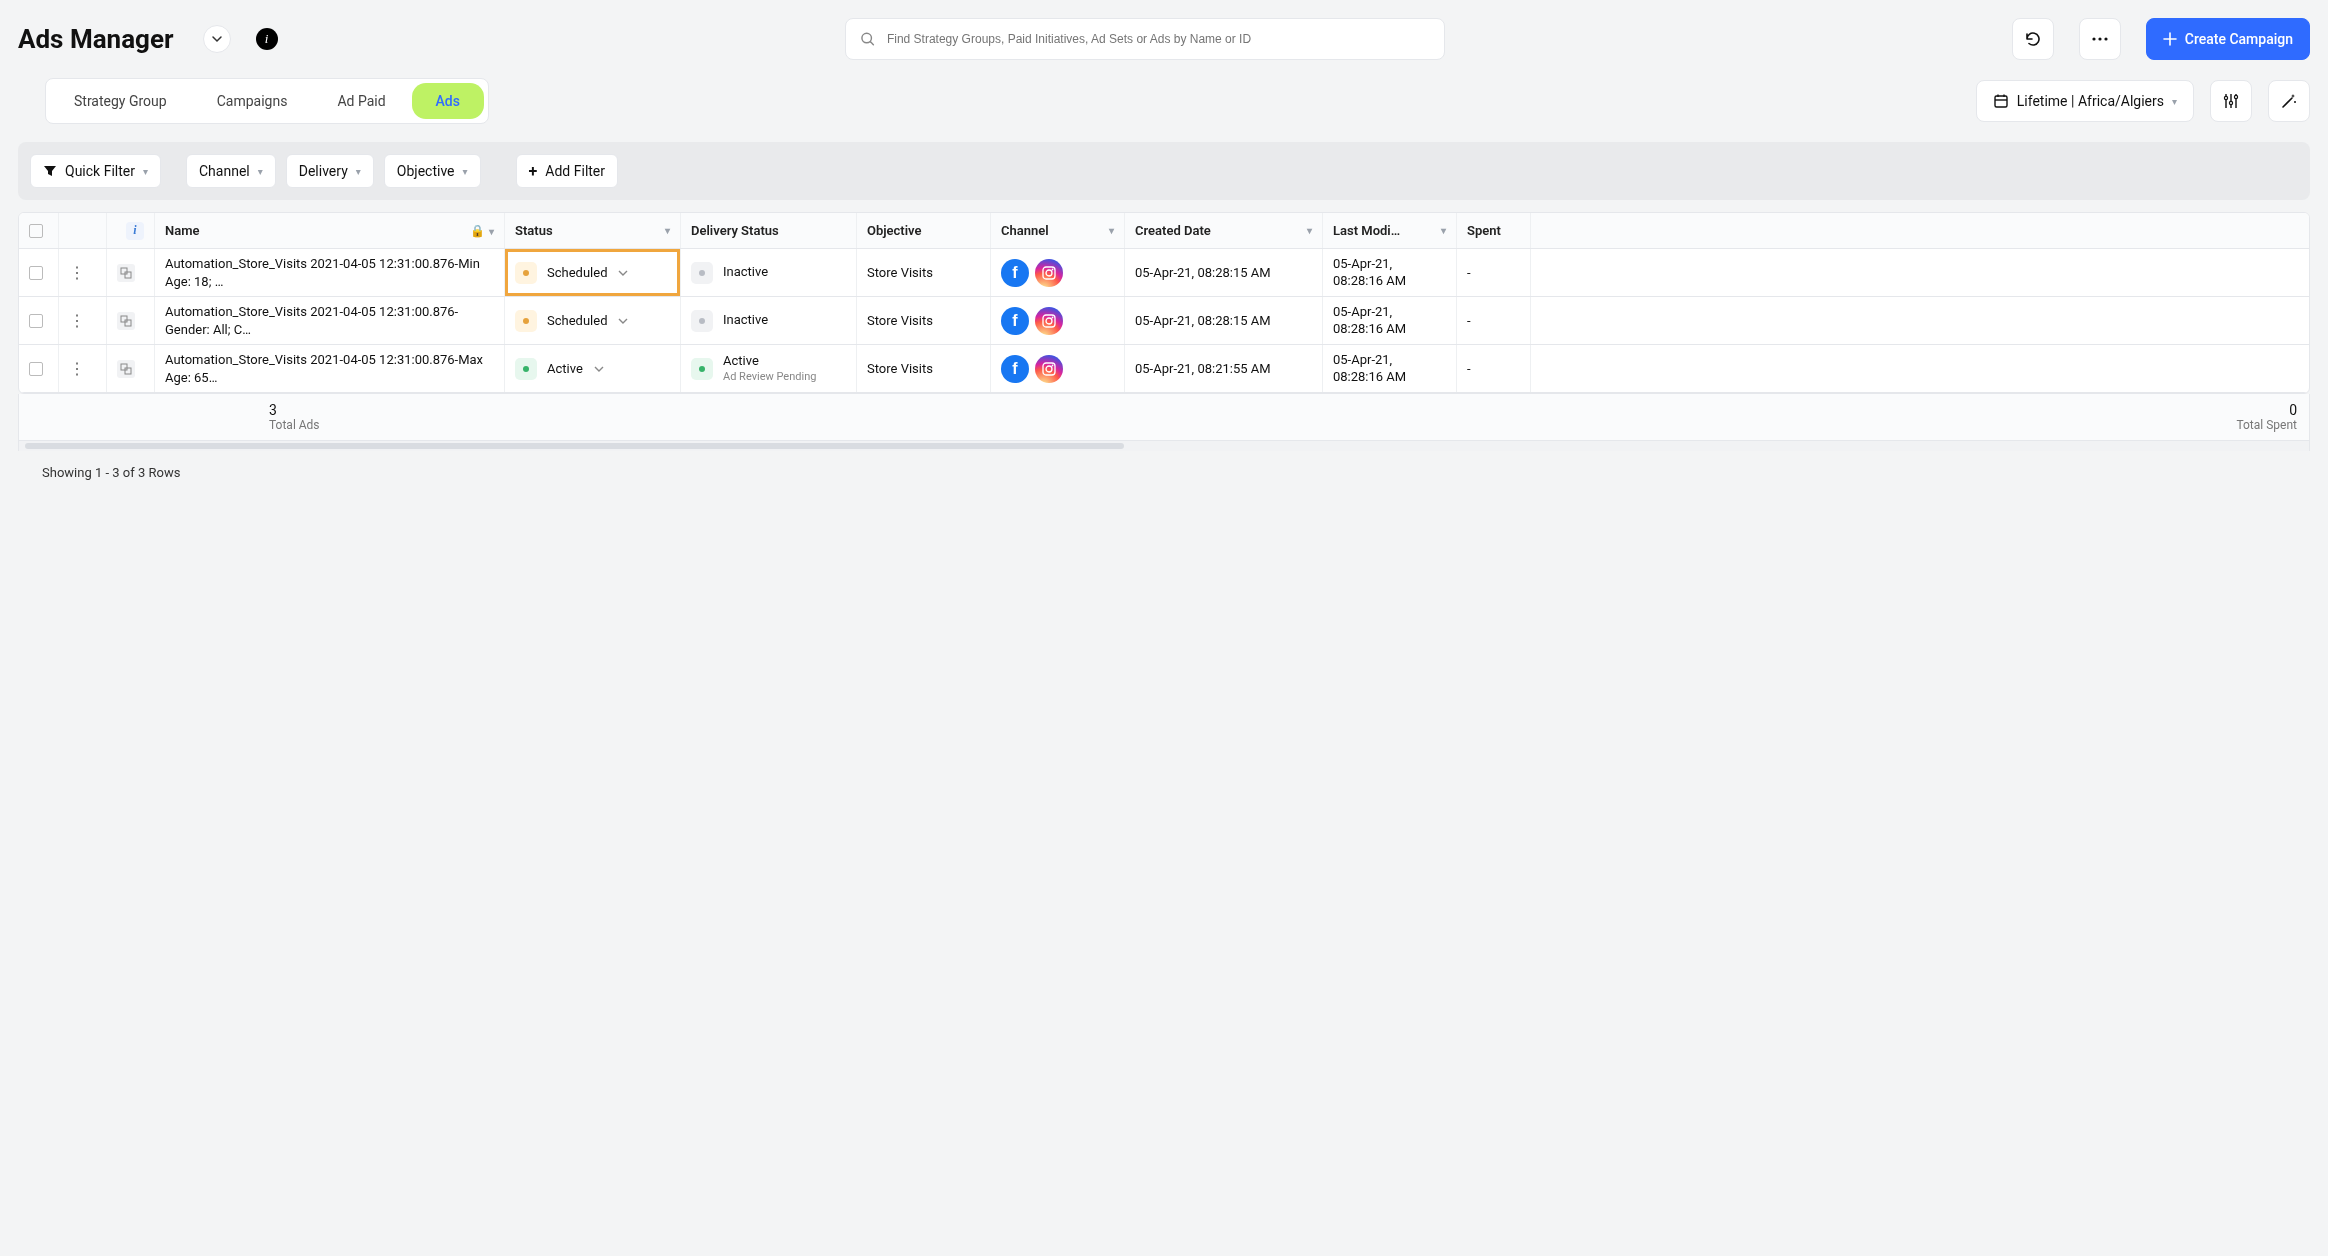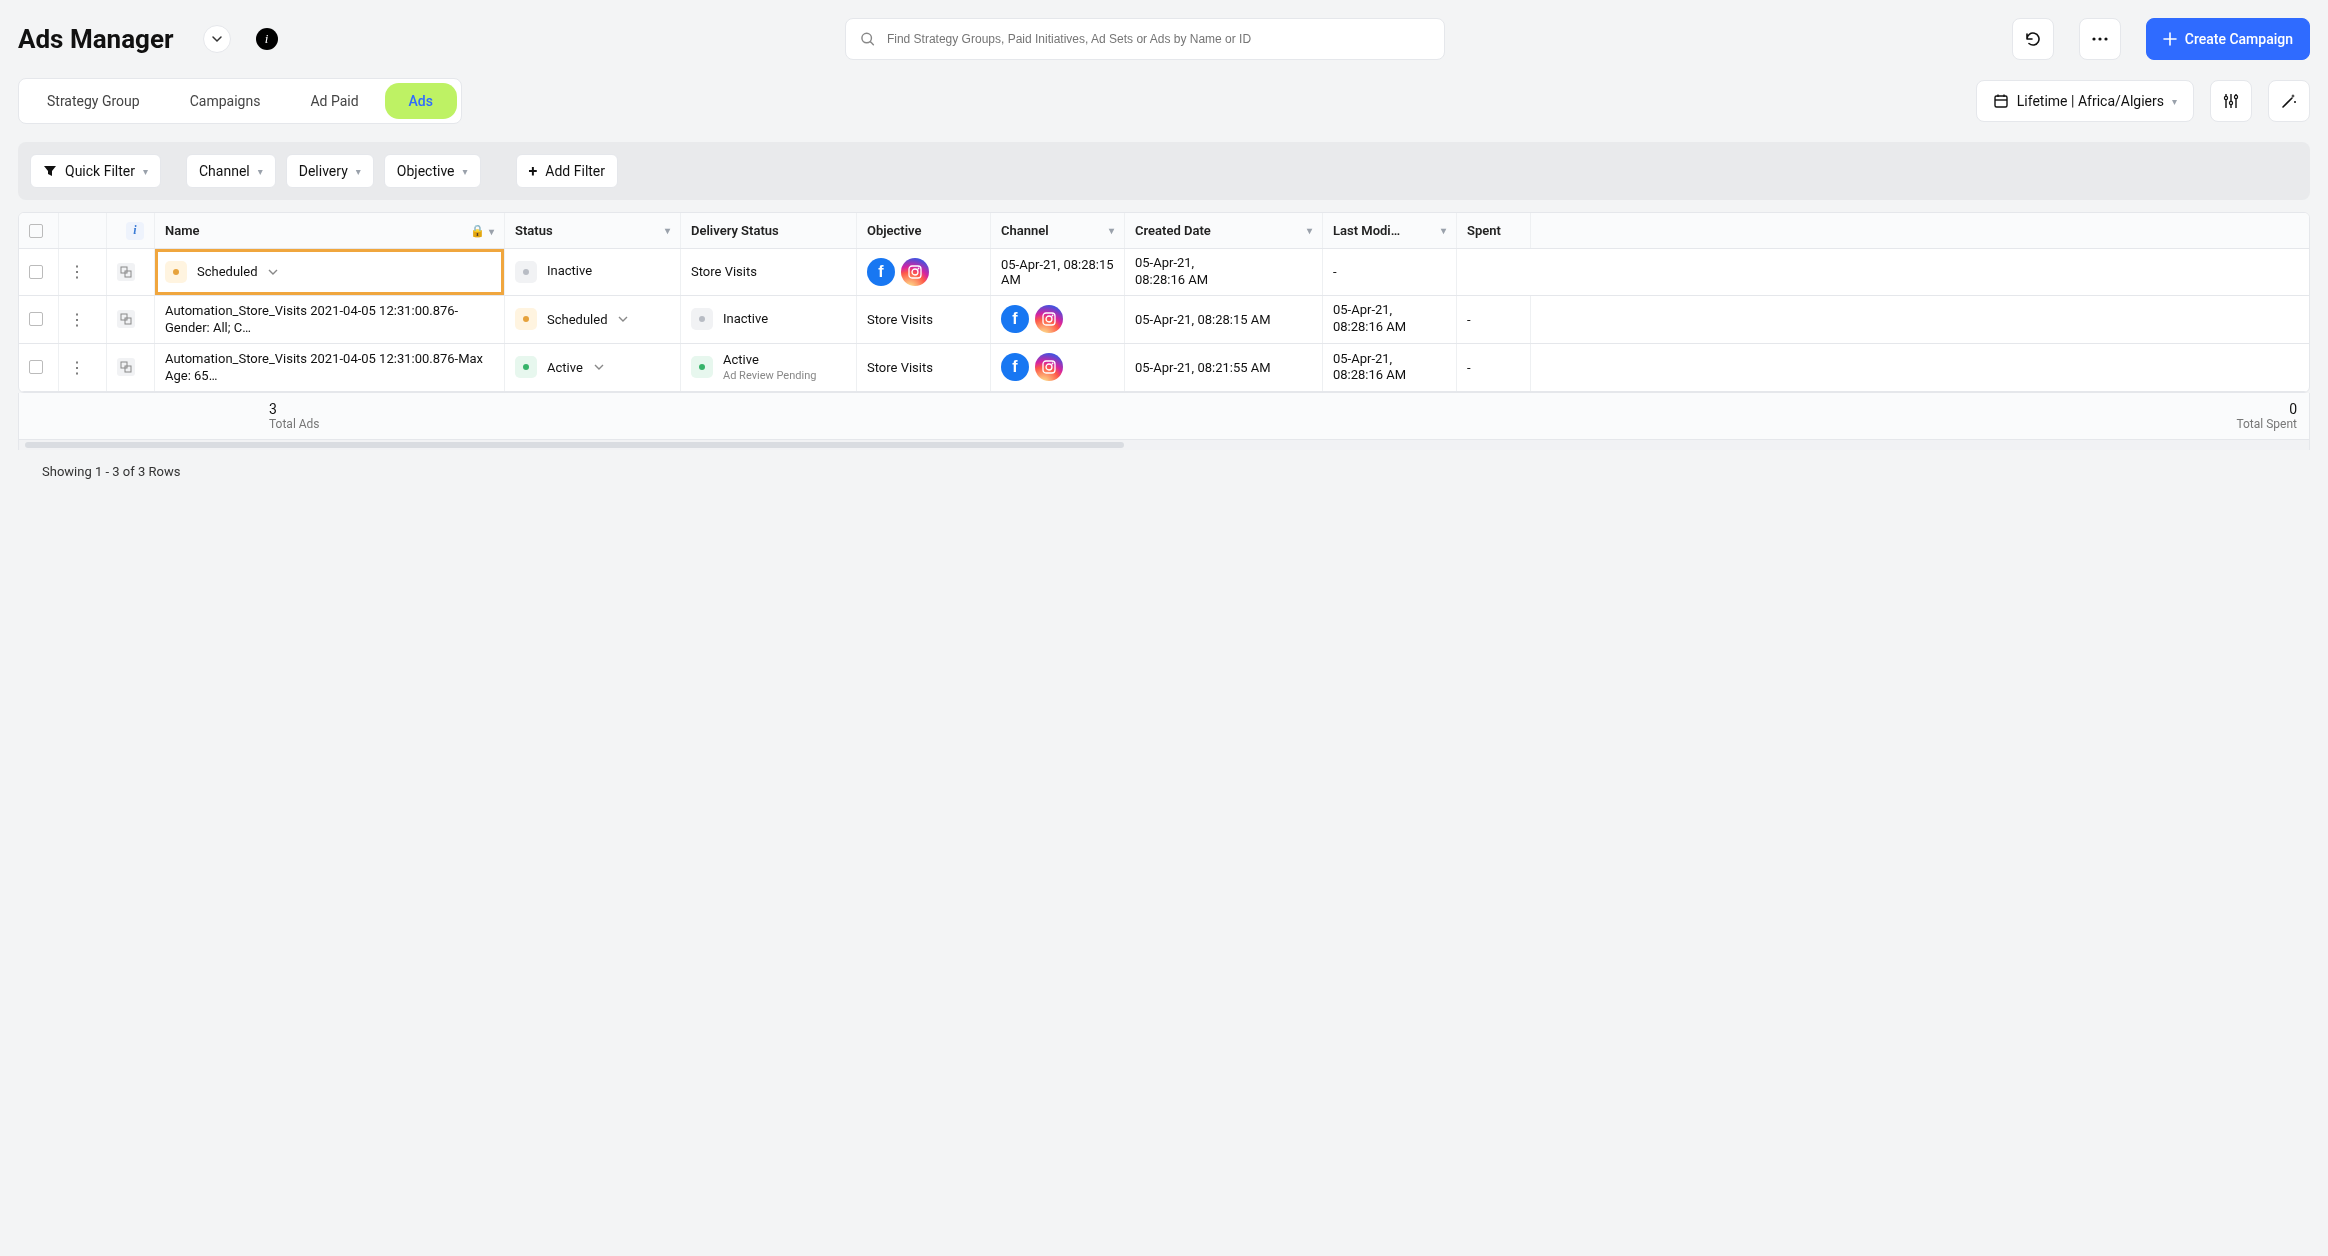--- a/index.html
+++ b/index.html
@@ -15,21 +15,21 @@
   .spacer { flex: 1 1 auto; }
   .search-wrap { flex: 0 0 600px; }
   .search { display:flex; align-items:center; gap:10px; height:42px; background:#fff; border:1px solid #e5e7eb; border-radius:8px; padding:0 14px; }
   .search input { border:none; outline:none; font-size:12px; width:100%; background:transparent; }
   .btn { display:inline-flex; align-items:center; gap:8px; height:42px; padding:14px 16px; background:#fff; border:1px solid #e5e7eb; border-radius:8px; font-size:14px; cursor:pointer; }
   .btn.icon-only { width:42px; justify-content:center; padding:0; }
   .btn.primary { background:#2f6bff; border-color:#2f6bff; color:#fff; font-weight:500; }
   
   
   .subhdr { display:flex; align-items:center; gap:16px; margin-top:18px; }
-  .tabs { display:flex; background:#fff; border:1px solid #e5e7eb; border-radius:8px; padding:4px; gap:2px; }
+  .tabs { display:flex; background:#fff; border:1px solid #e5e7eb; border-radius:8px; padding:4px; gap:2px;margin-left:27px; }
   .tab { padding:10px 24px; border-radius:6px; font-size:14px; cursor:pointer; color:#444; }
   .tab.active { background:#bef264; color:#2f6bff; font-weight:500;border-radius:14px; }
   
   
   .filterbar { display:flex; align-items:center; gap:25px; margin-top:18px; background:#e9eaec; border-radius:8px; padding:12px; }
   .pill { display:inline-flex; align-items:center; gap:8px; height:34px; padding:0 12px; background:#fff; border:1px solid #e5e7eb; border-radius:6px; font-size:14px; cursor:pointer; }
   .caret { color:#9aa1ab; font-size:10px; }
   .plus { font-size:16px; font-weight:600; }
   
   
@@ -226,20 +226,23 @@
             <span class="kebab">⋮</span>
           </div>
     <div class="cell">
             <span class="mini-icon">
               <svg width="12" height="12" viewBox="0 0 12 12">
                 <rect x="1" y="1" width="6" height="6" stroke="#888" fill="none"></rect>
                 <rect x="5" y="5" width="6" height="6" stroke="#888" fill="none"></rect>
               </svg>
             </span>
           </div>
+    <div class="cell">
+            <span class="name-text">Automation_Store_Visits 2021-04-05 12:31:00.876-Min Age: 18; …</span>
+          </div>
     <div class="cell highlight">
             <span class="status-pill">
               <span class="dotbox orange">
                 <span class="dot"></span>
               </span>
               <span>Scheduled</span>
               <span class="tiny-caret">
                 <svg width="12" height="12" viewBox="0 0 12 12">
                   <path d="M2 4l4 4 4-4" stroke="#888" stroke-width="1.4" fill="none"></path>
                 </svg>

